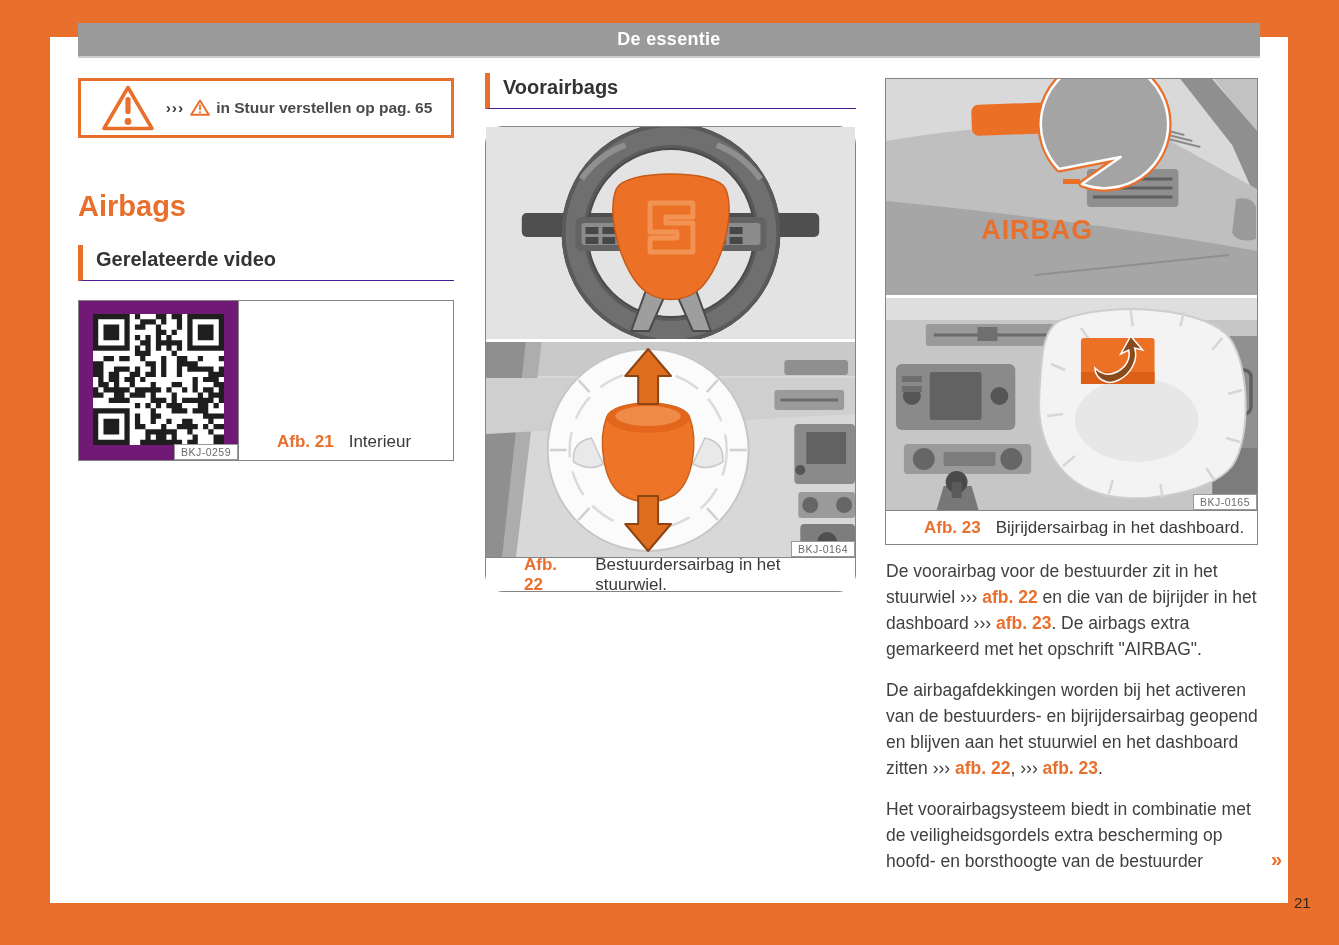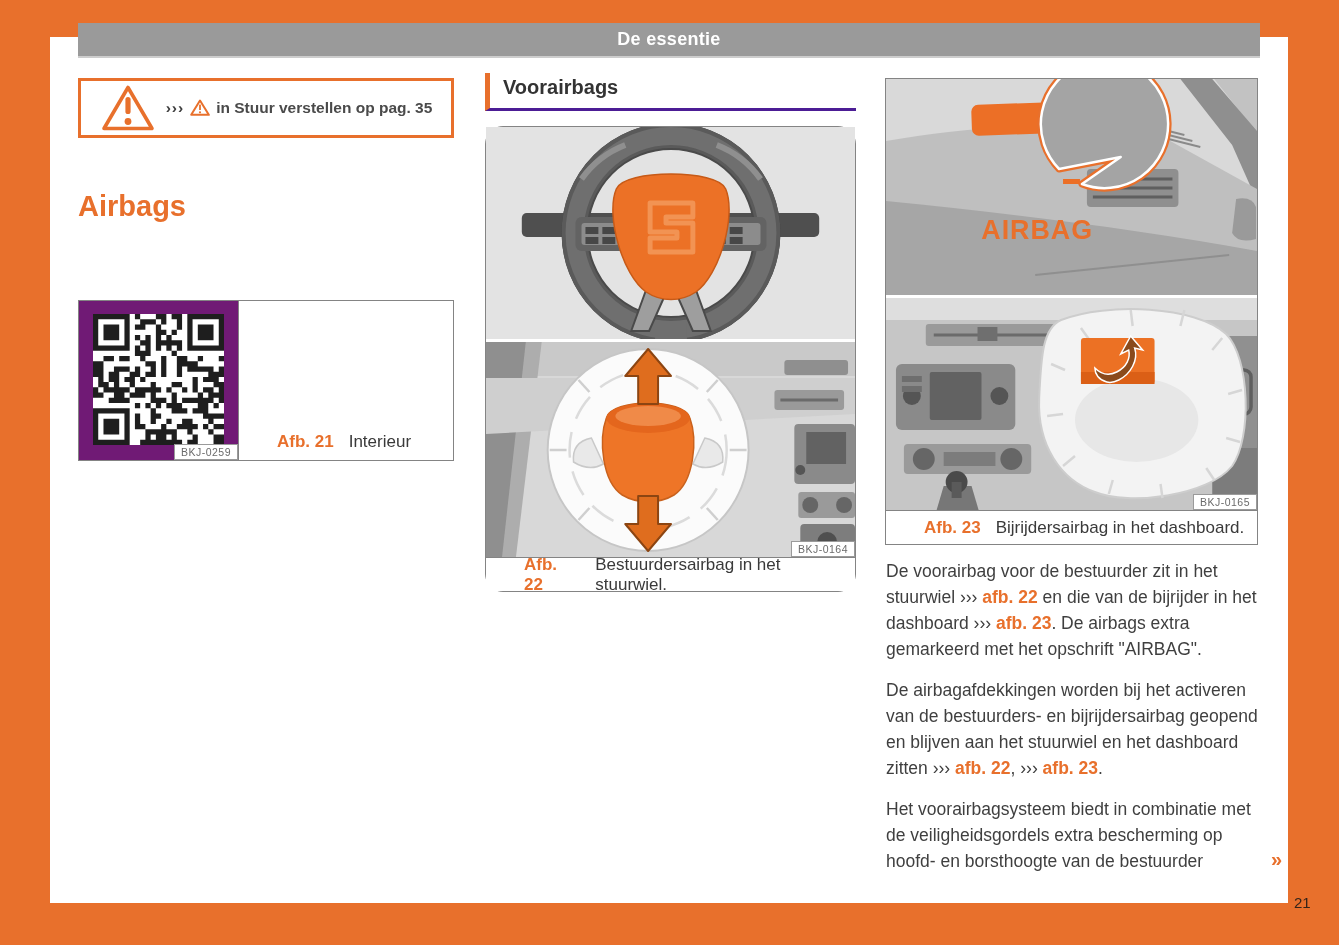--- a/index.html
+++ b/index.html
@@ -15,21 +15,21 @@
   
   .warning-box{position:absolute;left:78px;top:78px;width:376px;height:60px;background:#fff;
                border:3px solid #E8702C;box-sizing:border-box;display:flex;align-items:center;}
   .warn-tri-big{margin-left:20px;flex:0 0 auto;}
   .warn-text{flex:1;display:flex;align-items:center;justify-content:center;gap:5px;
              font-weight:bold;color:#4A4A4A;font-size:15.5px;padding-right:8px;}
   .warn-text .chev{color:#3F3F3F;letter-spacing:1px;}
 
   
   .airbags-title{position:absolute;left:78px;top:190px;margin:0;font-size:29px;font-weight:bold;color:#E8702C;}
-  .subheading{position:absolute;box-sizing:border-box;border-left:5px solid #E8702C;border-bottom:3px solid #4c1d95;
+  .subheading{position:absolute;box-sizing:border-box;border-left:5px solid #E8702C;border-bottom:1px solid #4c1d95;
               font-size:20px;font-weight:bold;color:#333333;padding:3px 0 9px 13px;}
   .sub-left{left:78px;top:245px;width:376px;}
   .sub-mid{left:485px;top:73px;width:371px;}
 
   .fig{position:absolute;border:1px solid #848484;background:#fff;box-sizing:border-box;margin:0;}
   .fig-21{left:78px;top:300px;width:376px;height:161px;}
   .qr-box{position:absolute;left:0;top:0;width:160px;height:159px;border-right:1px solid #848484;box-sizing:border-box;background:#701a75;}
   .qr-box svg{position:absolute;left:14px;top:13px;}
   .img-code{position:absolute;border:1px solid #9a9a9a;background:#ffffff;color:#6b6b6b;
             font-size:10.5px;line-height:14px;padding:0 6px;letter-spacing:.5px;}
@@ -79,26 +79,29 @@
       <rect x="24.4" y="13" width="5.2" height="17" rx="2.6" fill="#E8702C"></rect>
       <circle cx="27" cy="37.5" r="3.4" fill="#E8702C"></circle>
     </svg>
     <div class="warn-text">
       <span class="chev">›››</span>
       <svg width="20" height="17" viewBox="0 0 20 17" style="margin:0 1px 2px 1px;">
         <path d="M10,1.5 L18.8,15.8 L1.2,15.8 Z" fill="none" stroke="#E8702C" stroke-width="2" stroke-linejoin="round"></path>
         <rect x="9.1" y="5.6" width="1.8" height="5.4" fill="#E8702C"></rect>
         <circle cx="10" cy="13.3" r="1.1" fill="#E8702C"></circle>
       </svg>
-      <span>in Stuur verstellen op pag. 35</span>
+      <span>in Stuur verstellen op pag. 65</span>
     </div>
   </div>
 
   <h1 class="airbags-title">Airbags</h1>
 
+  <div class="subheading sub-left">
+    <span>Gerelateerde video</span>
+  </div>
 
   <figure class="fig fig-21">
     <div class="qr-box">
       <svg id="qr-svg" width="131" height="131" viewBox="0 0 125 125">
         <rect width="125" height="125" fill="#ffffff"></rect>
         <path id="qr-path" d="M0 0h5v5h-5zM5 0h5v5h-5zM10 0h5v5h-5zM15 0h5v5h-5zM20 0h5v5h-5zM25 0h5v5h-5zM30 0h5v5h-5zM40 0h5v5h-5zM60 0h5v5h-5zM65 0h5v5h-5zM75 0h5v5h-5zM80 0h5v5h-5zM90 0h5v5h-5zM95 0h5v5h-5zM100 0h5v5h-5zM105 0h5v5h-5zM110 0h5v5h-5zM115 0h5v5h-5zM120 0h5v5h-5zM0 5h5v5h-5zM30 5h5v5h-5zM45 5h5v5h-5zM50 5h5v5h-5zM55 5h5v5h-5zM65 5h5v5h-5zM80 5h5v5h-5zM90 5h5v5h-5zM120 5h5v5h-5zM0 10h5v5h-5zM10 10h5v5h-5zM15 10h5v5h-5zM20 10h5v5h-5zM30 10h5v5h-5zM40 10h5v5h-5zM45 10h5v5h-5zM60 10h5v5h-5zM80 10h5v5h-5zM90 10h5v5h-5zM100 10h5v5h-5zM105 10h5v5h-5zM110 10h5v5h-5zM120 10h5v5h-5zM0 15h5v5h-5zM10 15h5v5h-5zM15 15h5v5h-5zM20 15h5v5h-5zM30 15h5v5h-5zM60 15h5v5h-5zM65 15h5v5h-5zM75 15h5v5h-5zM90 15h5v5h-5zM100 15h5v5h-5zM105 15h5v5h-5zM110 15h5v5h-5zM120 15h5v5h-5zM0 20h5v5h-5zM10 20h5v5h-5zM15 20h5v5h-5zM20 20h5v5h-5zM30 20h5v5h-5zM40 20h5v5h-5zM50 20h5v5h-5zM60 20h5v5h-5zM70 20h5v5h-5zM90 20h5v5h-5zM100 20h5v5h-5zM105 20h5v5h-5zM110 20h5v5h-5zM120 20h5v5h-5zM0 25h5v5h-5zM30 25h5v5h-5zM45 25h5v5h-5zM50 25h5v5h-5zM60 25h5v5h-5zM65 25h5v5h-5zM70 25h5v5h-5zM75 25h5v5h-5zM80 25h5v5h-5zM90 25h5v5h-5zM120 25h5v5h-5zM0 30h5v5h-5zM5 30h5v5h-5zM10 30h5v5h-5zM15 30h5v5h-5zM20 30h5v5h-5zM25 30h5v5h-5zM30 30h5v5h-5zM40 30h5v5h-5zM50 30h5v5h-5zM60 30h5v5h-5zM70 30h5v5h-5zM80 30h5v5h-5zM90 30h5v5h-5zM95 30h5v5h-5zM100 30h5v5h-5zM105 30h5v5h-5zM110 30h5v5h-5zM115 30h5v5h-5zM120 30h5v5h-5zM40 35h5v5h-5zM45 35h5v5h-5zM50 35h5v5h-5zM75 35h5v5h-5zM10 40h5v5h-5zM15 40h5v5h-5zM25 40h5v5h-5zM30 40h5v5h-5zM45 40h5v5h-5zM65 40h5v5h-5zM80 40h5v5h-5zM85 40h5v5h-5zM100 40h5v5h-5zM120 40h5v5h-5zM0 45h5v5h-5zM5 45h5v5h-5zM50 45h5v5h-5zM55 45h5v5h-5zM65 45h5v5h-5zM80 45h5v5h-5zM85 45h5v5h-5zM90 45h5v5h-5zM95 45h5v5h-5zM0 50h5v5h-5zM5 50h5v5h-5zM20 50h5v5h-5zM25 50h5v5h-5zM30 50h5v5h-5zM40 50h5v5h-5zM55 50h5v5h-5zM65 50h5v5h-5zM80 50h5v5h-5zM90 50h5v5h-5zM95 50h5v5h-5zM100 50h5v5h-5zM105 50h5v5h-5zM110 50h5v5h-5zM120 50h5v5h-5zM0 55h5v5h-5zM5 55h5v5h-5zM15 55h5v5h-5zM20 55h5v5h-5zM35 55h5v5h-5zM40 55h5v5h-5zM50 55h5v5h-5zM55 55h5v5h-5zM65 55h5v5h-5zM80 55h5v5h-5zM110 55h5v5h-5zM115 55h5v5h-5zM120 55h5v5h-5zM5 60h5v5h-5zM15 60h5v5h-5zM20 60h5v5h-5zM30 60h5v5h-5zM35 60h5v5h-5zM45 60h5v5h-5zM95 60h5v5h-5zM105 60h5v5h-5zM110 60h5v5h-5zM115 60h5v5h-5zM5 65h5v5h-5zM10 65h5v5h-5zM20 65h5v5h-5zM35 65h5v5h-5zM55 65h5v5h-5zM75 65h5v5h-5zM80 65h5v5h-5zM95 65h5v5h-5zM115 65h5v5h-5zM120 65h5v5h-5zM0 70h5v5h-5zM10 70h5v5h-5zM15 70h5v5h-5zM20 70h5v5h-5zM25 70h5v5h-5zM30 70h5v5h-5zM40 70h5v5h-5zM45 70h5v5h-5zM50 70h5v5h-5zM55 70h5v5h-5zM60 70h5v5h-5zM70 70h5v5h-5zM85 70h5v5h-5zM95 70h5v5h-5zM105 70h5v5h-5zM110 70h5v5h-5zM120 70h5v5h-5zM0 75h5v5h-5zM5 75h5v5h-5zM20 75h5v5h-5zM25 75h5v5h-5zM35 75h5v5h-5zM40 75h5v5h-5zM45 75h5v5h-5zM55 75h5v5h-5zM75 75h5v5h-5zM100 75h5v5h-5zM110 75h5v5h-5zM115 75h5v5h-5zM120 75h5v5h-5zM15 80h5v5h-5zM20 80h5v5h-5zM25 80h5v5h-5zM30 80h5v5h-5zM55 80h5v5h-5zM60 80h5v5h-5zM65 80h5v5h-5zM75 80h5v5h-5zM85 80h5v5h-5zM90 80h5v5h-5zM95 80h5v5h-5zM100 80h5v5h-5zM105 80h5v5h-5zM110 80h5v5h-5zM120 80h5v5h-5zM40 85h5v5h-5zM50 85h5v5h-5zM60 85h5v5h-5zM70 85h5v5h-5zM75 85h5v5h-5zM80 85h5v5h-5zM100 85h5v5h-5zM105 85h5v5h-5zM115 85h5v5h-5zM0 90h5v5h-5zM5 90h5v5h-5zM10 90h5v5h-5zM15 90h5v5h-5zM20 90h5v5h-5zM25 90h5v5h-5zM30 90h5v5h-5zM55 90h5v5h-5zM75 90h5v5h-5zM80 90h5v5h-5zM85 90h5v5h-5zM95 90h5v5h-5zM100 90h5v5h-5zM105 90h5v5h-5zM0 95h5v5h-5zM30 95h5v5h-5zM40 95h5v5h-5zM55 95h5v5h-5zM60 95h5v5h-5zM105 95h5v5h-5zM110 95h5v5h-5zM115 95h5v5h-5zM120 95h5v5h-5zM0 100h5v5h-5zM10 100h5v5h-5zM15 100h5v5h-5zM20 100h5v5h-5zM30 100h5v5h-5zM40 100h5v5h-5zM55 100h5v5h-5zM70 100h5v5h-5zM85 100h5v5h-5zM90 100h5v5h-5zM110 100h5v5h-5zM0 105h5v5h-5zM10 105h5v5h-5zM15 105h5v5h-5zM20 105h5v5h-5zM30 105h5v5h-5zM40 105h5v5h-5zM45 105h5v5h-5zM65 105h5v5h-5zM80 105h5v5h-5zM85 105h5v5h-5zM90 105h5v5h-5zM95 105h5v5h-5zM105 105h5v5h-5zM115 105h5v5h-5zM120 105h5v5h-5zM0 110h5v5h-5zM10 110h5v5h-5zM15 110h5v5h-5zM20 110h5v5h-5zM30 110h5v5h-5zM50 110h5v5h-5zM55 110h5v5h-5zM60 110h5v5h-5zM65 110h5v5h-5zM70 110h5v5h-5zM75 110h5v5h-5zM90 110h5v5h-5zM110 110h5v5h-5zM0 115h5v5h-5zM30 115h5v5h-5zM50 115h5v5h-5zM60 115h5v5h-5zM65 115h5v5h-5zM75 115h5v5h-5zM95 115h5v5h-5zM115 115h5v5h-5zM120 115h5v5h-5zM0 120h5v5h-5zM5 120h5v5h-5zM10 120h5v5h-5zM15 120h5v5h-5zM20 120h5v5h-5zM25 120h5v5h-5zM30 120h5v5h-5zM45 120h5v5h-5zM50 120h5v5h-5zM55 120h5v5h-5zM60 120h5v5h-5zM65 120h5v5h-5zM70 120h5v5h-5zM75 120h5v5h-5zM80 120h5v5h-5zM90 120h5v5h-5zM95 120h5v5h-5zM115 120h5v5h-5zM120 120h5v5h-5z" fill="#1E1E1E"></path>
       </svg>
       <span class="img-code qr-code-label">BKJ-0259</span>
     </div>
     <figcaption class="fig21-caption">

